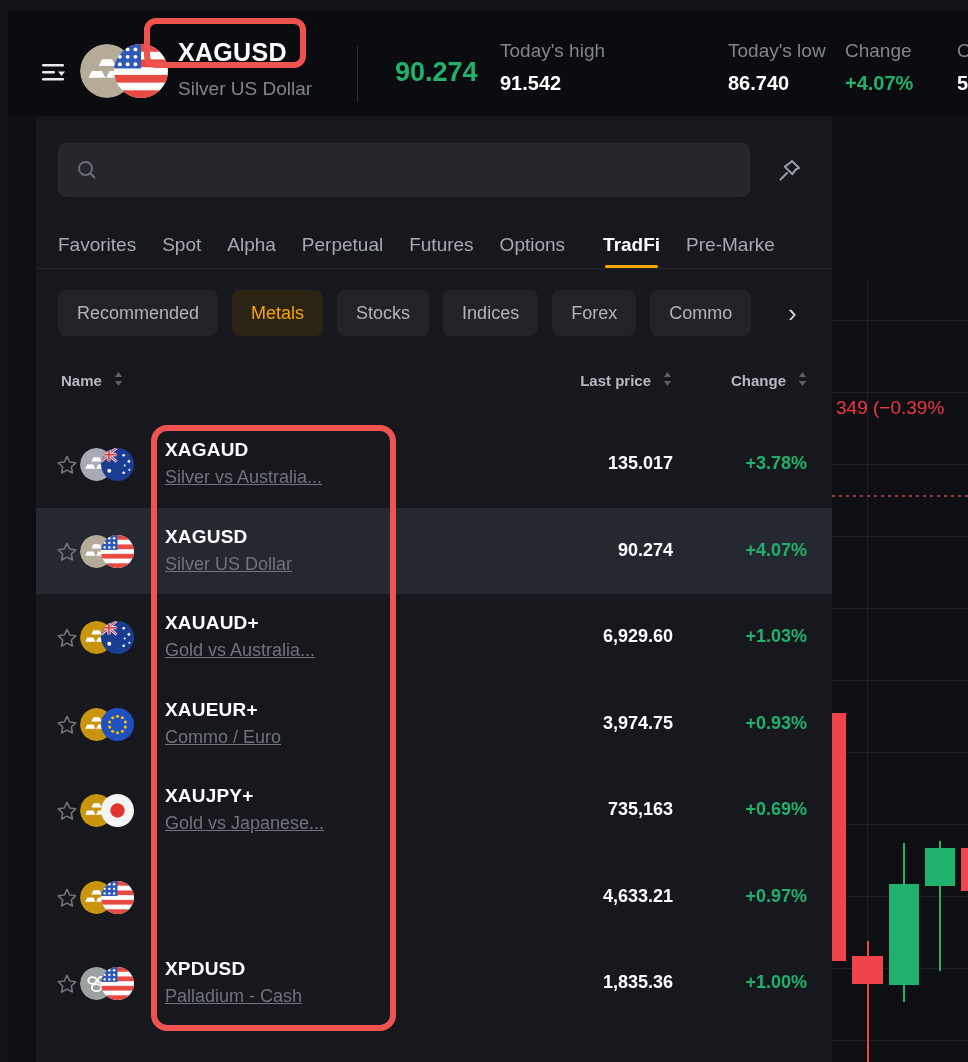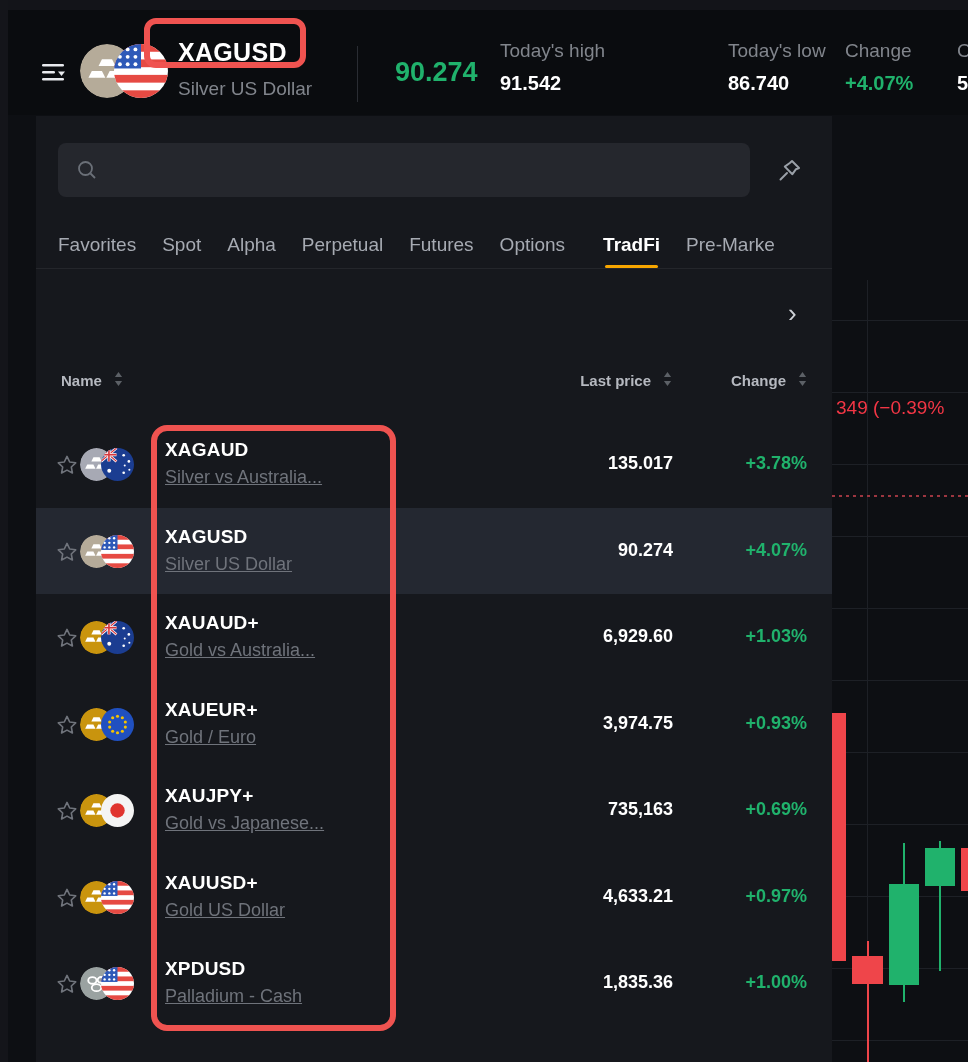--- a/index.html
+++ b/index.html
@@ -191,20 +191,28 @@
       <span class="tab">Spot</span>
       <span class="tab">Alpha</span>
       <span class="tab">Perpetual</span>
       <span class="tab">Futures</span>
       <span class="tab">Options</span>
       <span class="tab active">TradFi</span>
       <span class="tab">Pre-Marke</span>
     </div>
   <div class="panel-divider"></div>
 
+  <div class="chips" id="chips">
+      <span class="chip">Recommended</span>
+      <span class="chip active">Metals</span>
+      <span class="chip">Stocks</span>
+      <span class="chip">Indices</span>
+      <span class="chip">Forex</span>
+      <span class="chip">Commo</span>
+    </div>
   <div class="chips-chevron">›</div>
 
   <div class="table-head">
     <div class="th th-name">
       <span>Name</span>
         <span class="sort"><svg width="9" height="14" viewBox="0 0 9 14">
             <path d="M4.5 0l3.6 5H.9z" fill="#5c6066"></path>
             <path d="M4.5 14L.9 9h7.2z" fill="#5c6066"></path>
           </svg></span>
     </div>
@@ -373,21 +381,21 @@
               <circle cx="20.7" cy="22.5" r="1.5" fill="#f5c400"></circle>
               <circle cx="16.0" cy="24.0" r="1.5" fill="#f5c400"></circle>
               <circle cx="11.3" cy="22.5" r="1.5" fill="#f5c400"></circle>
               <circle cx="8.4" cy="18.5" r="1.5" fill="#f5c400"></circle>
               <circle cx="8.4" cy="13.5" r="1.5" fill="#f5c400"></circle>
               <circle cx="11.3" cy="9.5" r="1.5" fill="#f5c400"></circle>
             </svg></span>
         </span>
     <span class="row-names">
       <div class="row-symbol">XAUEUR+</div>
-      <div class="row-desc">Gold / Euro</div>
+      <div class="row-desc">Commo / Euro</div>
     </span>
     <span class="cell-price">3,974.75</span>
     <span class="cell-change">+0.93%</span>
   </div>
       <div class="row">
     <span class="star">
       <svg width="22" height="22" viewBox="0 0 22 22" fill="none" stroke="#70747c" stroke-width="1.6" stroke-linejoin="round">
         <path d="M11 2.4l2.7 5.6 6 .8-4.4 4.2 1.1 6L11 16.1 5.6 19l1.1-6L2.3 8.8l6-.8z"></path>
       </svg>
     </span>
@@ -438,24 +446,20 @@
               <circle cx="8.1" cy="3.2" r="1.15" fill="#fff"></circle>
               <circle cx="12.7" cy="3.2" r="1.15" fill="#fff"></circle>
               <circle cx="3.5" cy="7.6000000000000005" r="1.15" fill="#fff"></circle>
               <circle cx="8.1" cy="7.6000000000000005" r="1.15" fill="#fff"></circle>
               <circle cx="12.7" cy="7.6000000000000005" r="1.15" fill="#fff"></circle>
               <circle cx="3.5" cy="12" r="1.15" fill="#fff"></circle>
               <circle cx="8.1" cy="12" r="1.15" fill="#fff"></circle>
               <circle cx="12.7" cy="12" r="1.15" fill="#fff"></circle>
             </svg></span>
         </span>
-    <span class="row-names">
-      <div class="row-symbol">XAUUSD+</div>
-      <div class="row-desc">Gold US Dollar</div>
-    </span>
     <span class="cell-price">4,633.21</span>
     <span class="cell-change">+0.97%</span>
   </div>
       <div class="row">
     <span class="star">
       <svg width="22" height="22" viewBox="0 0 22 22" fill="none" stroke="#70747c" stroke-width="1.6" stroke-linejoin="round">
         <path d="M11 2.4l2.7 5.6 6 .8-4.4 4.2 1.1 6L11 16.1 5.6 19l1.1-6L2.3 8.8l6-.8z"></path>
       </svg>
     </span>
     <span class="row-coins">

